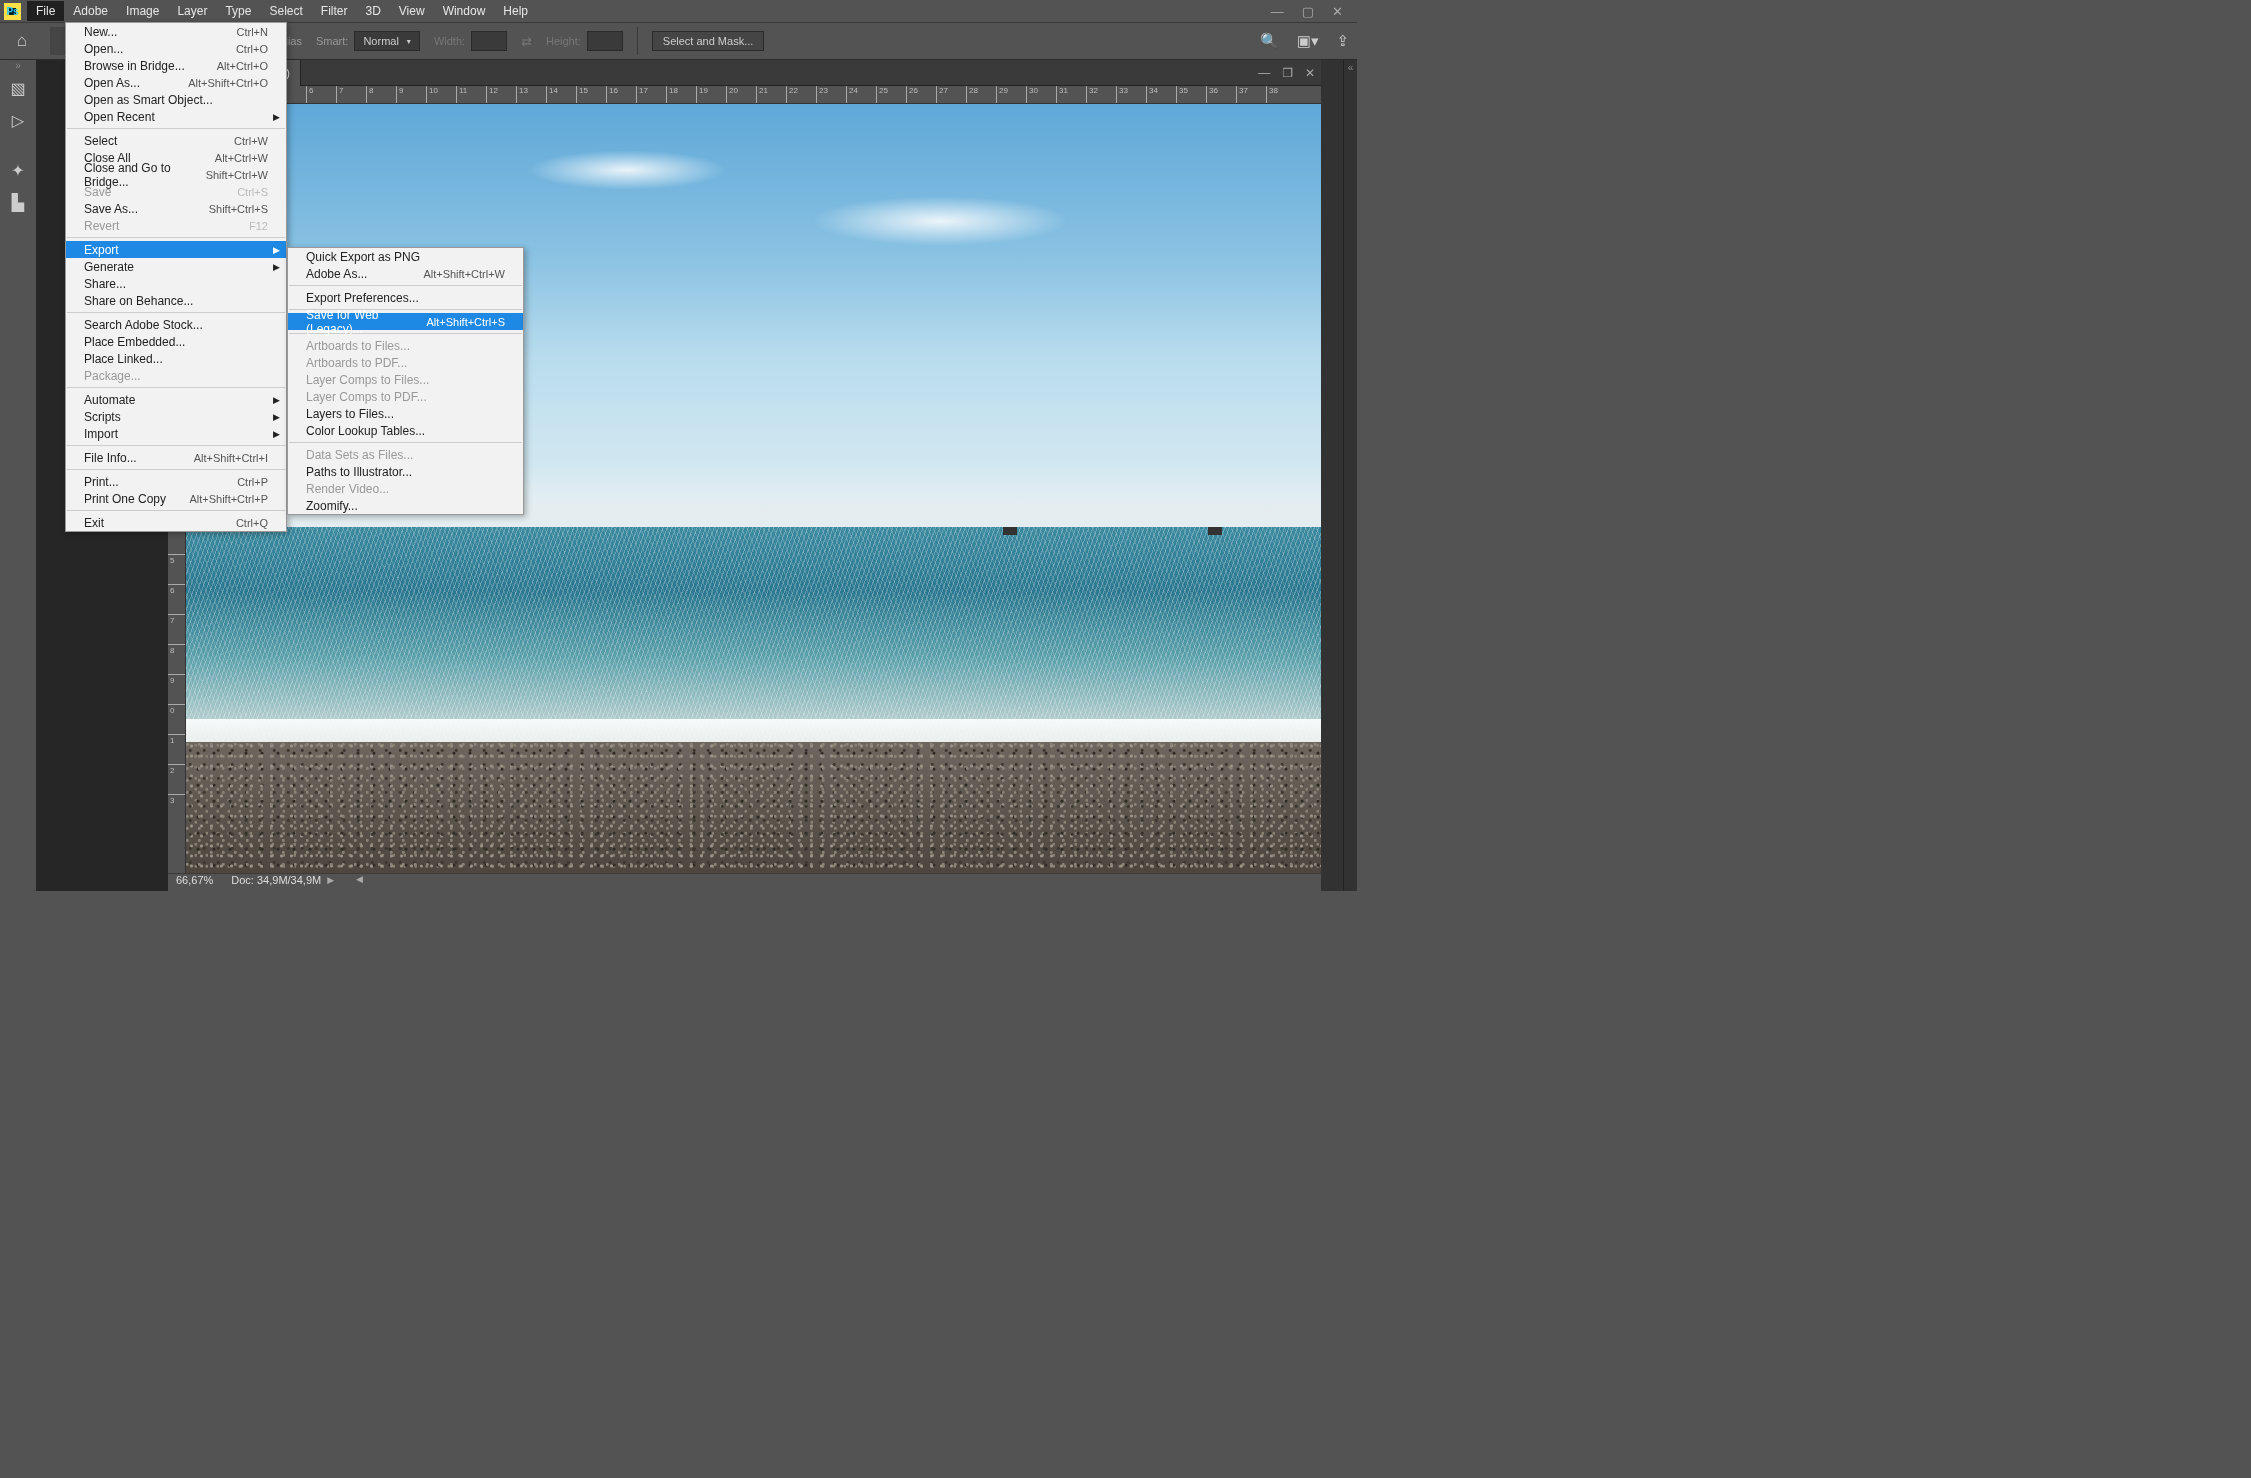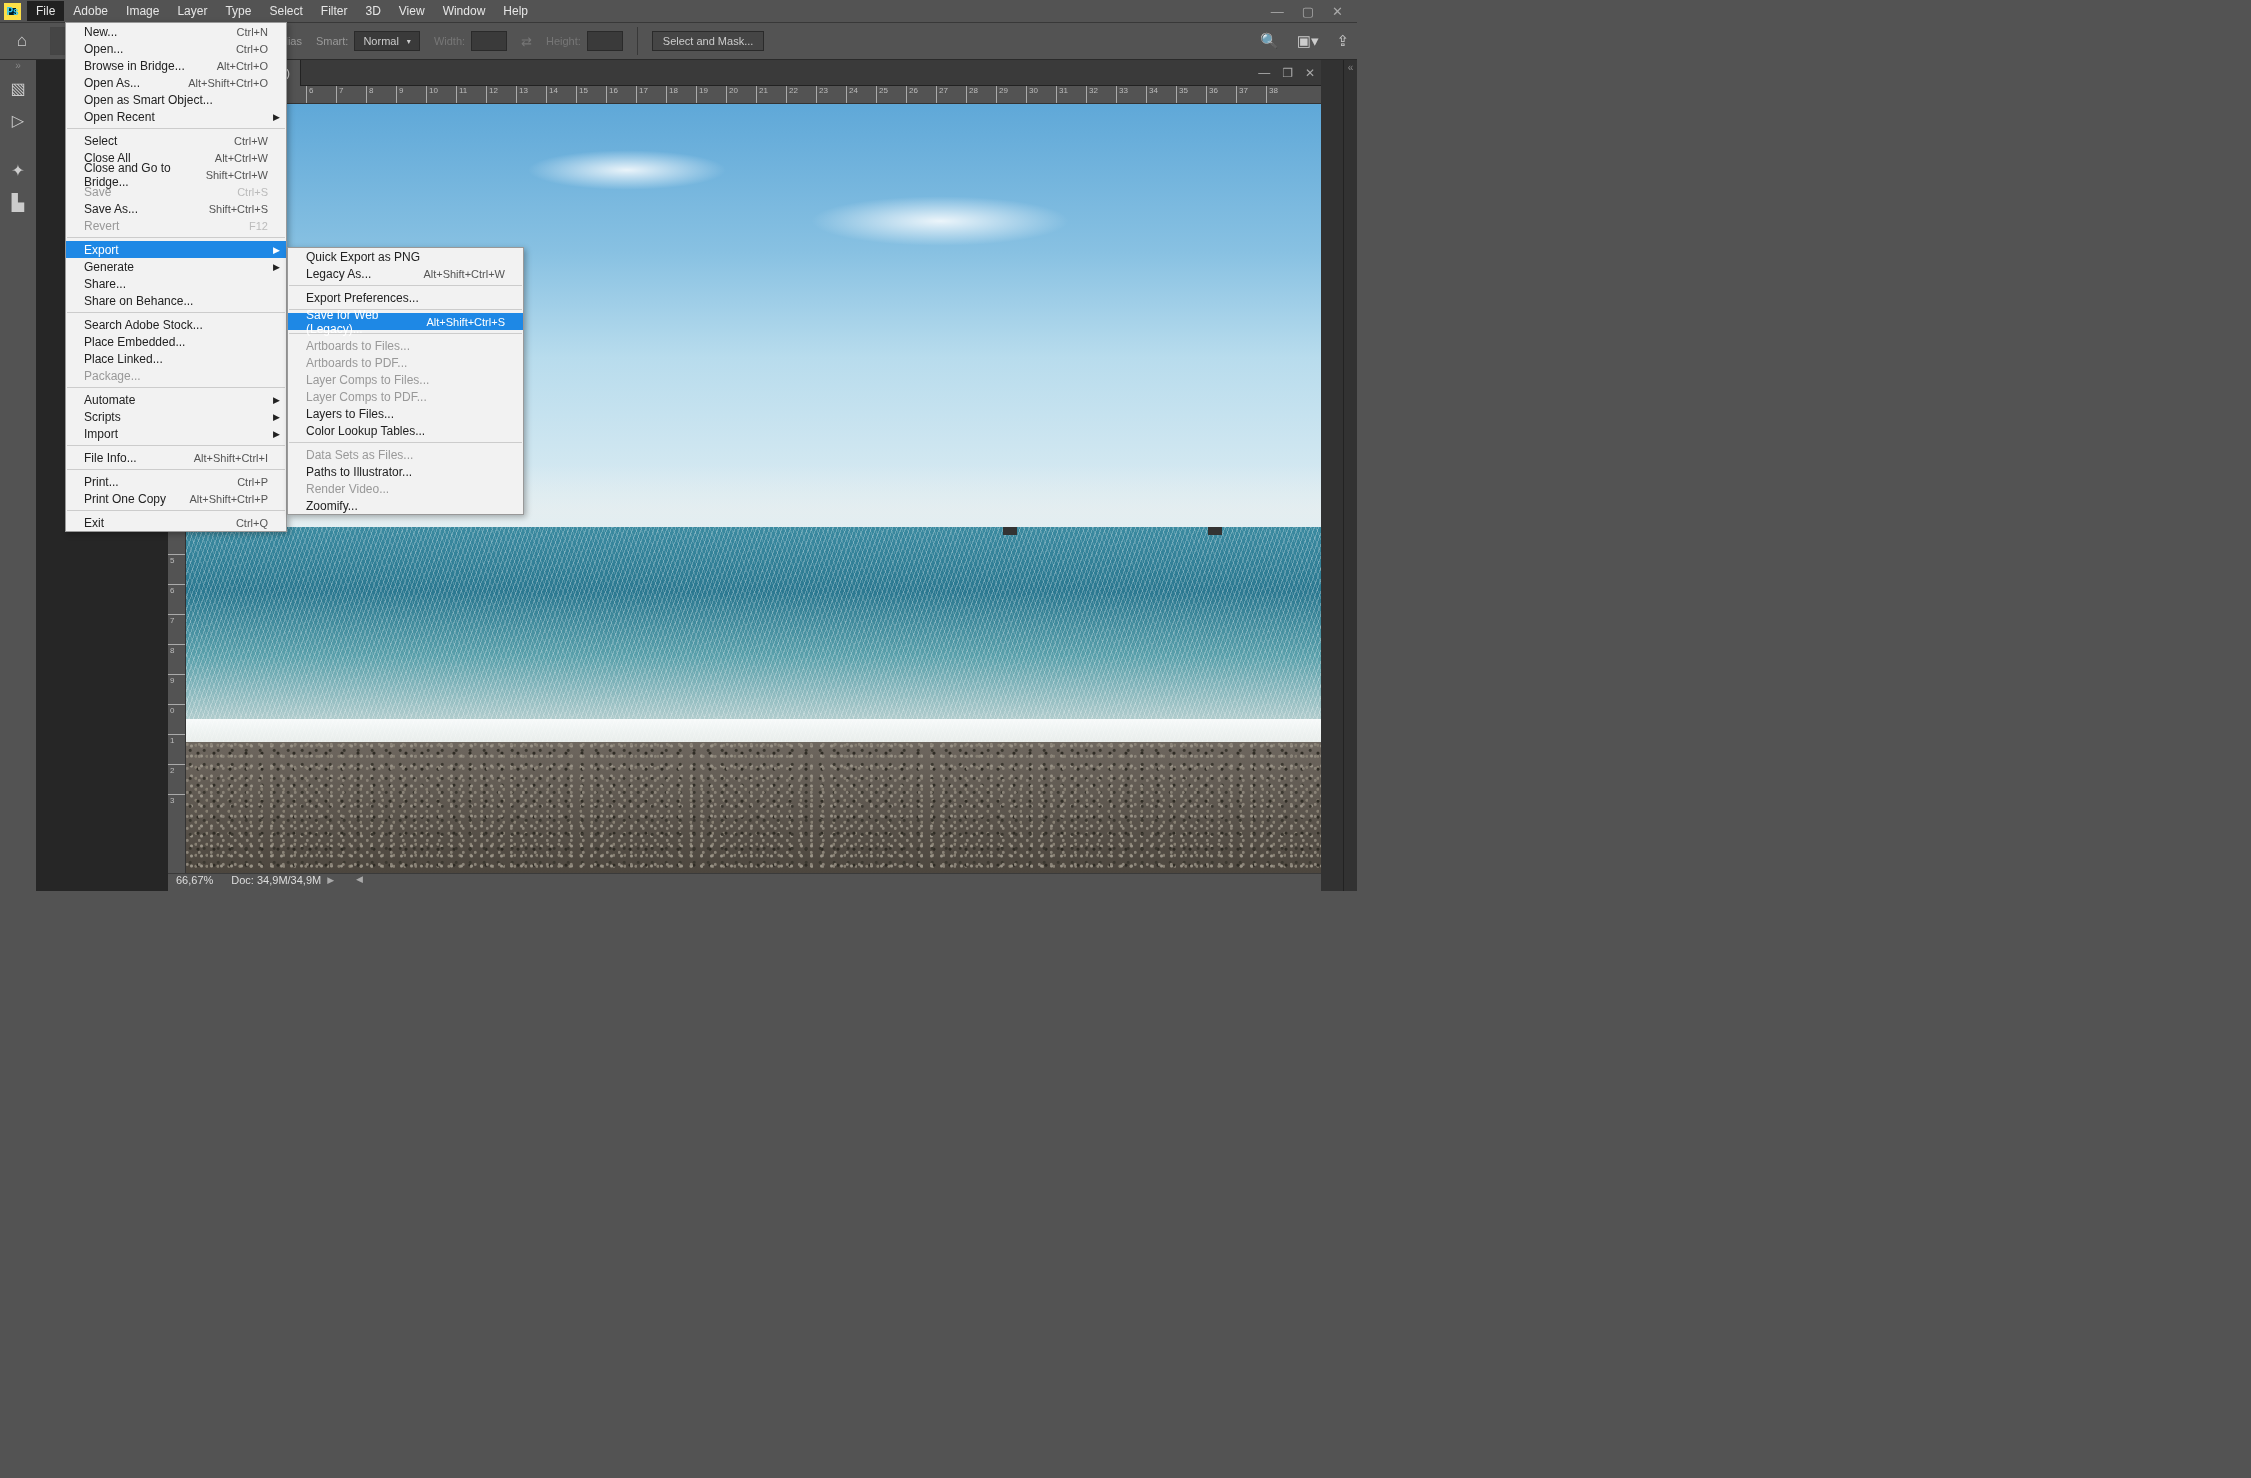--- a/index.html
+++ b/index.html
@@ -475,21 +475,21 @@
       <span>Exit</span>
       <span class="sc">Ctrl+Q</span>
     </div>
   </div>
 
 <div class="dropdown export" id="export-dd">
     <div class="dd-item">
       <span>Quick Export as PNG</span>
     </div>
     <div class="dd-item">
-      <span>Legacy As...</span>
+      <span>Adobe As...</span>
       <span class="sc">Alt+Shift+Ctrl+W</span>
     </div>
     <div class="dd-sep"></div>
     <div class="dd-item">
       <span>Export Preferences...</span>
     </div>
     <div class="dd-sep"></div>
     <div class="dd-item hl">
       <span>Save for Web (Legacy)...</span>
       <span class="sc">Alt+Shift+Ctrl+S</span>

